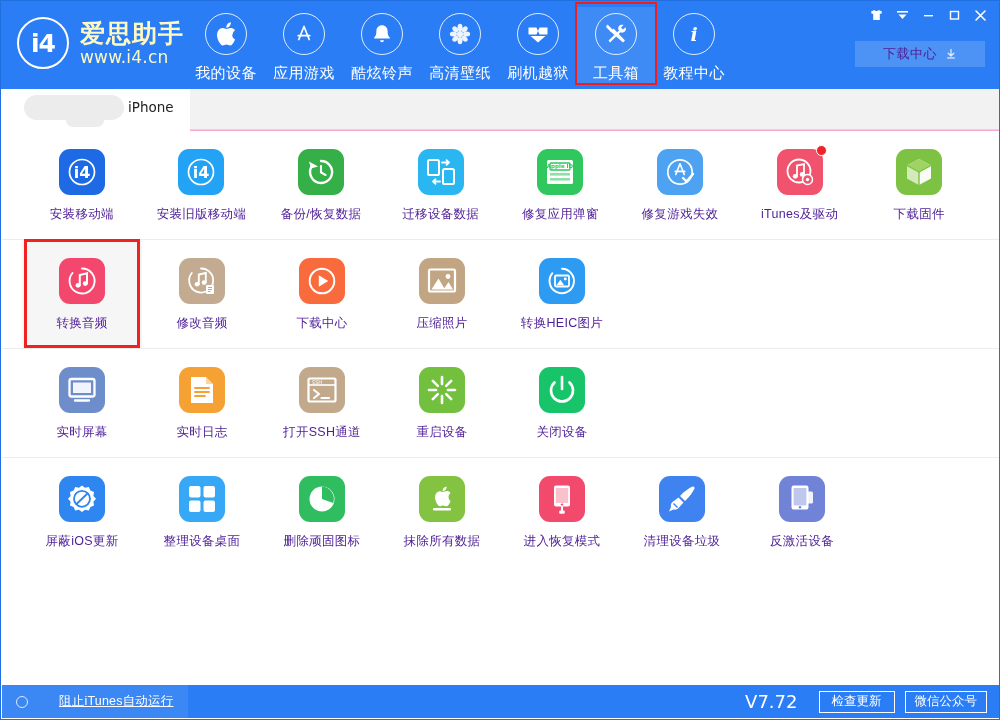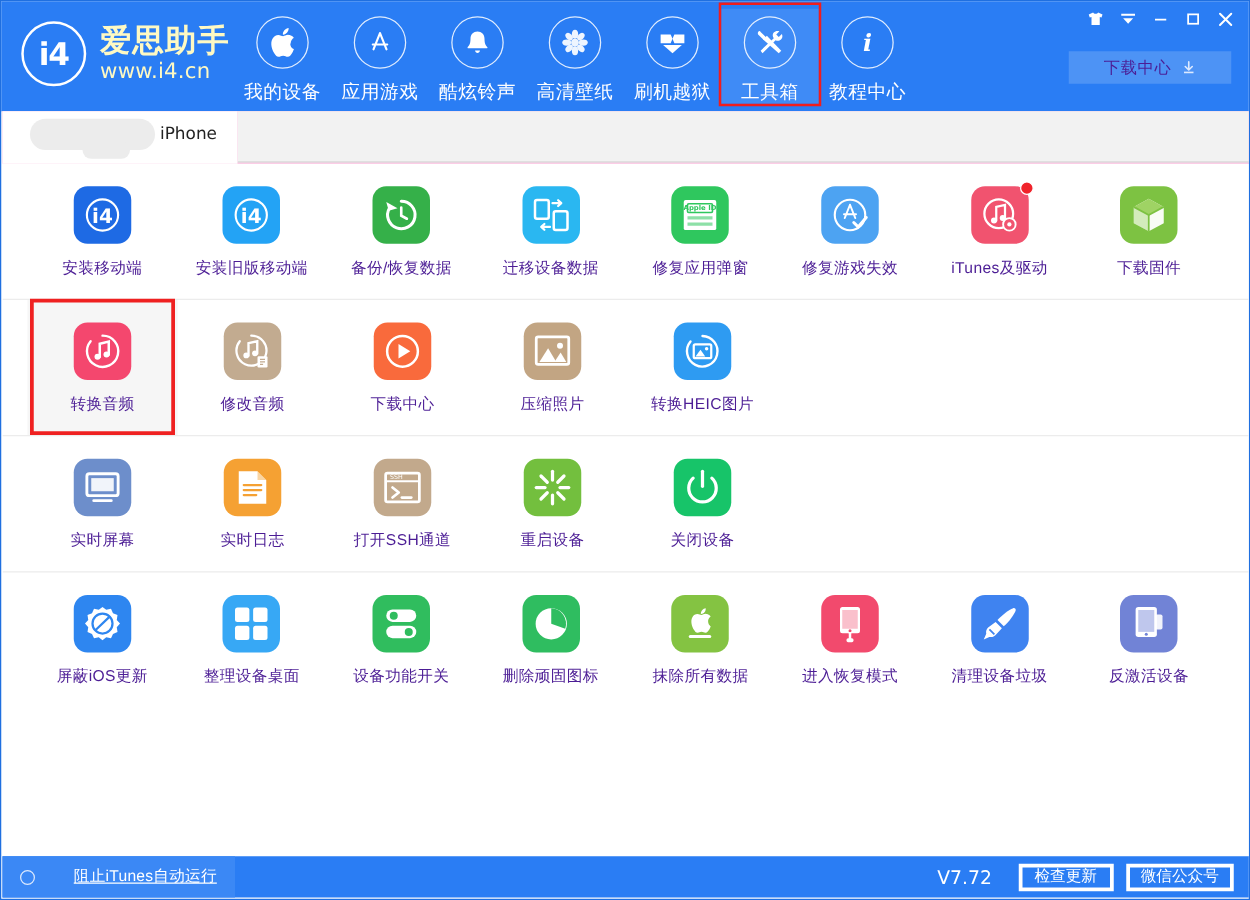--- a/index.html
+++ b/index.html
@@ -219,27 +219,27 @@
     margin-left: 7px; color: #ffffff; font-size: 12.5px;
     text-decoration: underline;
     letter-spacing: .2px;
   }
   .footer-right {
     margin-left: auto;
     display: flex; align-items: center;
     padding-right: 12px;
   }
   .version {
-    color: #ffffff; font-size: 15px;
+    color: #ffffff; font-size: 18px;
     font-family: "DejaVu Sans", sans-serif;
     margin-right: 11px;
   }
   .fbtn {
     height: 22px; min-width: 76px;
-    border: 3px solid #ffffff;
+    border: 1px solid #ffffff;
     color: #ffffff; font-size: 12.5px;
     display: flex; align-items: center; justify-content: center;
     margin-left: 10px; padding: 0 9px;
     cursor: pointer;
     box-sizing: border-box;
   }
 </style>
 </head>
 <body>
 
@@ -600,31 +600,20 @@
             <svg width="30" height="30" viewBox="0 0 30 30">
               <rect x="2" y="2" width="11.5" height="11.5" rx="2" fill="#fff"></rect>
               <rect x="16.5" y="2" width="11.5" height="11.5" rx="2" fill="#fff"></rect>
               <rect x="2" y="16.5" width="11.5" height="11.5" rx="2" fill="#fff"></rect>
               <rect x="16.5" y="16.5" width="11.5" height="11.5" rx="2" fill="#fff"></rect>
             </svg>
           </div>
           <div class="tlabel">整理设备桌面</div>
         </div>
         <div class="tool">
-          <div class="ticon" style="background: rgb(48, 189, 94);">
-            <svg width="30" height="30" viewBox="0 0 30 30">
-              <rect x="3" y="3.5" width="24" height="10" rx="5" fill="#fff"></rect>
-              <circle cx="9" cy="8.5" r="3.2" fill="#30bd5e"></circle>
-              <rect x="3" y="16.5" width="24" height="10" rx="5" fill="#fff"></rect>
-              <circle cx="21" cy="21.5" r="3.2" fill="#30bd5e"></circle>
-            </svg>
-          </div>
-          <div class="tlabel">设备功能开关</div>
-        </div>
-        <div class="tool">
           <div class="ticon" style="background: rgb(47, 189, 96);">
             <svg width="32" height="32" viewBox="0 0 32 32">
               <circle cx="16" cy="16" r="12.5" fill="#fff"></circle>
               <path d="M16 16 L16 3.5 A12.5 12.5 0 0 1 27.2 20 Z" fill="#2fbd60"></path>
             </svg>
           </div>
           <div class="tlabel">删除顽固图标</div>
         </div>
         <div class="tool">
           <div class="ticon" style="background: rgb(132, 195, 66);">

